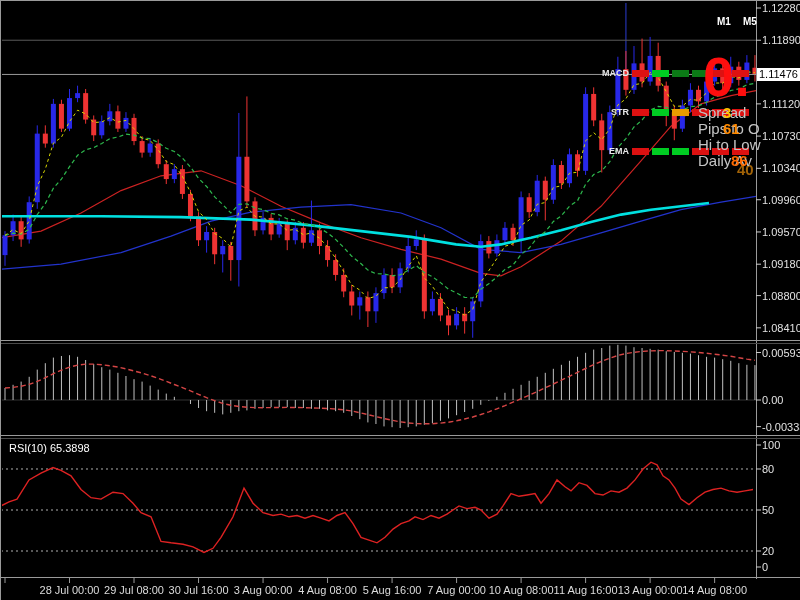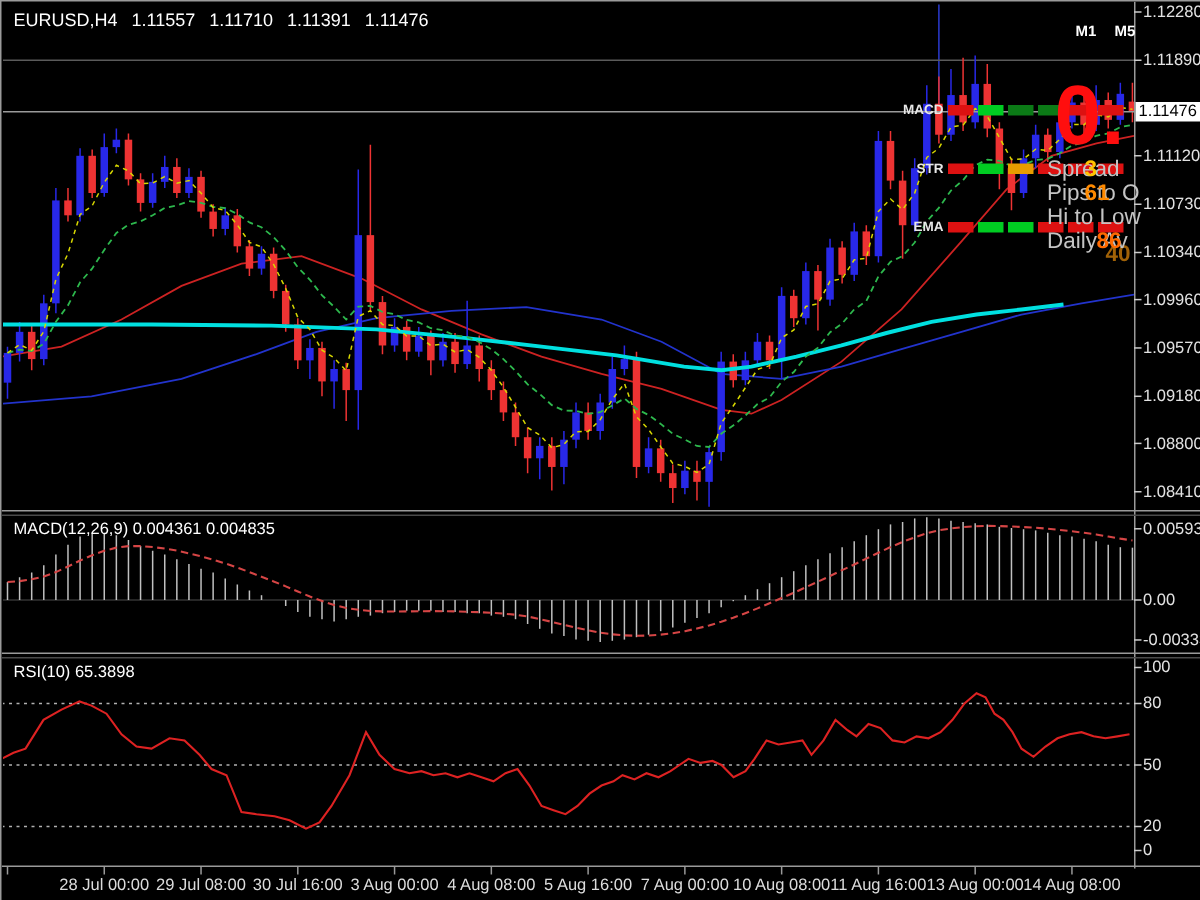--- a/index.html
+++ b/index.html
@@ -385,27 +385,20 @@
       <line x1="262.048" y1="577" x2="262.048" y2="582" stroke="#999999"></line>
       <line x1="326.56" y1="577" x2="326.56" y2="582" stroke="#999999"></line>
       <line x1="391.072" y1="577" x2="391.072" y2="582" stroke="#999999"></line>
       <line x1="455.584" y1="577" x2="455.584" y2="582" stroke="#999999"></line>
       <line x1="520.096" y1="577" x2="520.096" y2="582" stroke="#999999"></line>
       <line x1="584.608" y1="577" x2="584.608" y2="582" stroke="#999999"></line>
       <line x1="649.12" y1="577" x2="649.12" y2="582" stroke="#999999"></line>
       <line x1="713.6320000000001" y1="577" x2="713.6320000000001" y2="582" stroke="#999999"></line>
     </svg>
 
-  <div id="ohlc-header">
-    <span>EURUSD,H4</span>
-    <span>1.11557</span>
-    <span>1.11710</span>
-    <span>1.11391</span>
-    <span>1.11476</span>
-  </div>
 
   <span class="tf-head" id="tf-m1">M1</span>
   <span class="tf-head" id="tf-m5">M5</span>
 
   <div id="signal-panel">
     <div class="sig-row">
       <span class="sig-label">MACD</span>
       <span class="sig-cells" id="cells-0">
           <span class="sig-cell" style="background: rgb(221, 17, 17);"></span>
           <span class="sig-cell" style="background: rgb(0, 204, 34);"></span>
@@ -440,21 +433,20 @@
   </div>
 
   <div id="big-value" style="color: rgb(255, 14, 14);">0.</div>
   <div id="overlay-stats">
       <div class="stat-line"><span>Spread</span><span class="stat-value" style="color: rgb(255, 196, 0);">3</span></div>
       <div class="stat-line"><span>Pips to O</span><span class="stat-value" style="color: rgb(255, 138, 0);">61</span></div>
       <div class="stat-line"><span>Hi to Low</span><span class="stat-value" style="color: #a16207; margin-top: 25px;">40</span></div>
       <div class="stat-line"><span>Daily Av</span><span class="stat-value" style="color: rgb(255, 106, 0);">86</span></div>
     </div>
 
-  <div id="macd-title">MACD(12,26,9) 0.004361 0.004835</div>
   <div id="rsi-title">RSI(10) 65.3898</div>
 
   <div id="price-axis">
       <span class="axlabel" style="left: 761px; top: 2px;">1.12280</span>
       <span class="axlabel" style="left: 761px; top: 34.2314px;">1.11890</span>
       <span class="axlabel" style="left: 761px; top: 97.8678px;">1.11120</span>
       <span class="axlabel" style="left: 761px; top: 130.099px;">1.10730</span>
       <span class="axlabel" style="left: 761px; top: 162.331px;">1.10340</span>
       <span class="axlabel" style="left: 761px; top: 193.736px;">1.09960</span>
       <span class="axlabel" style="left: 761px; top: 225.967px;">1.09570</span>

